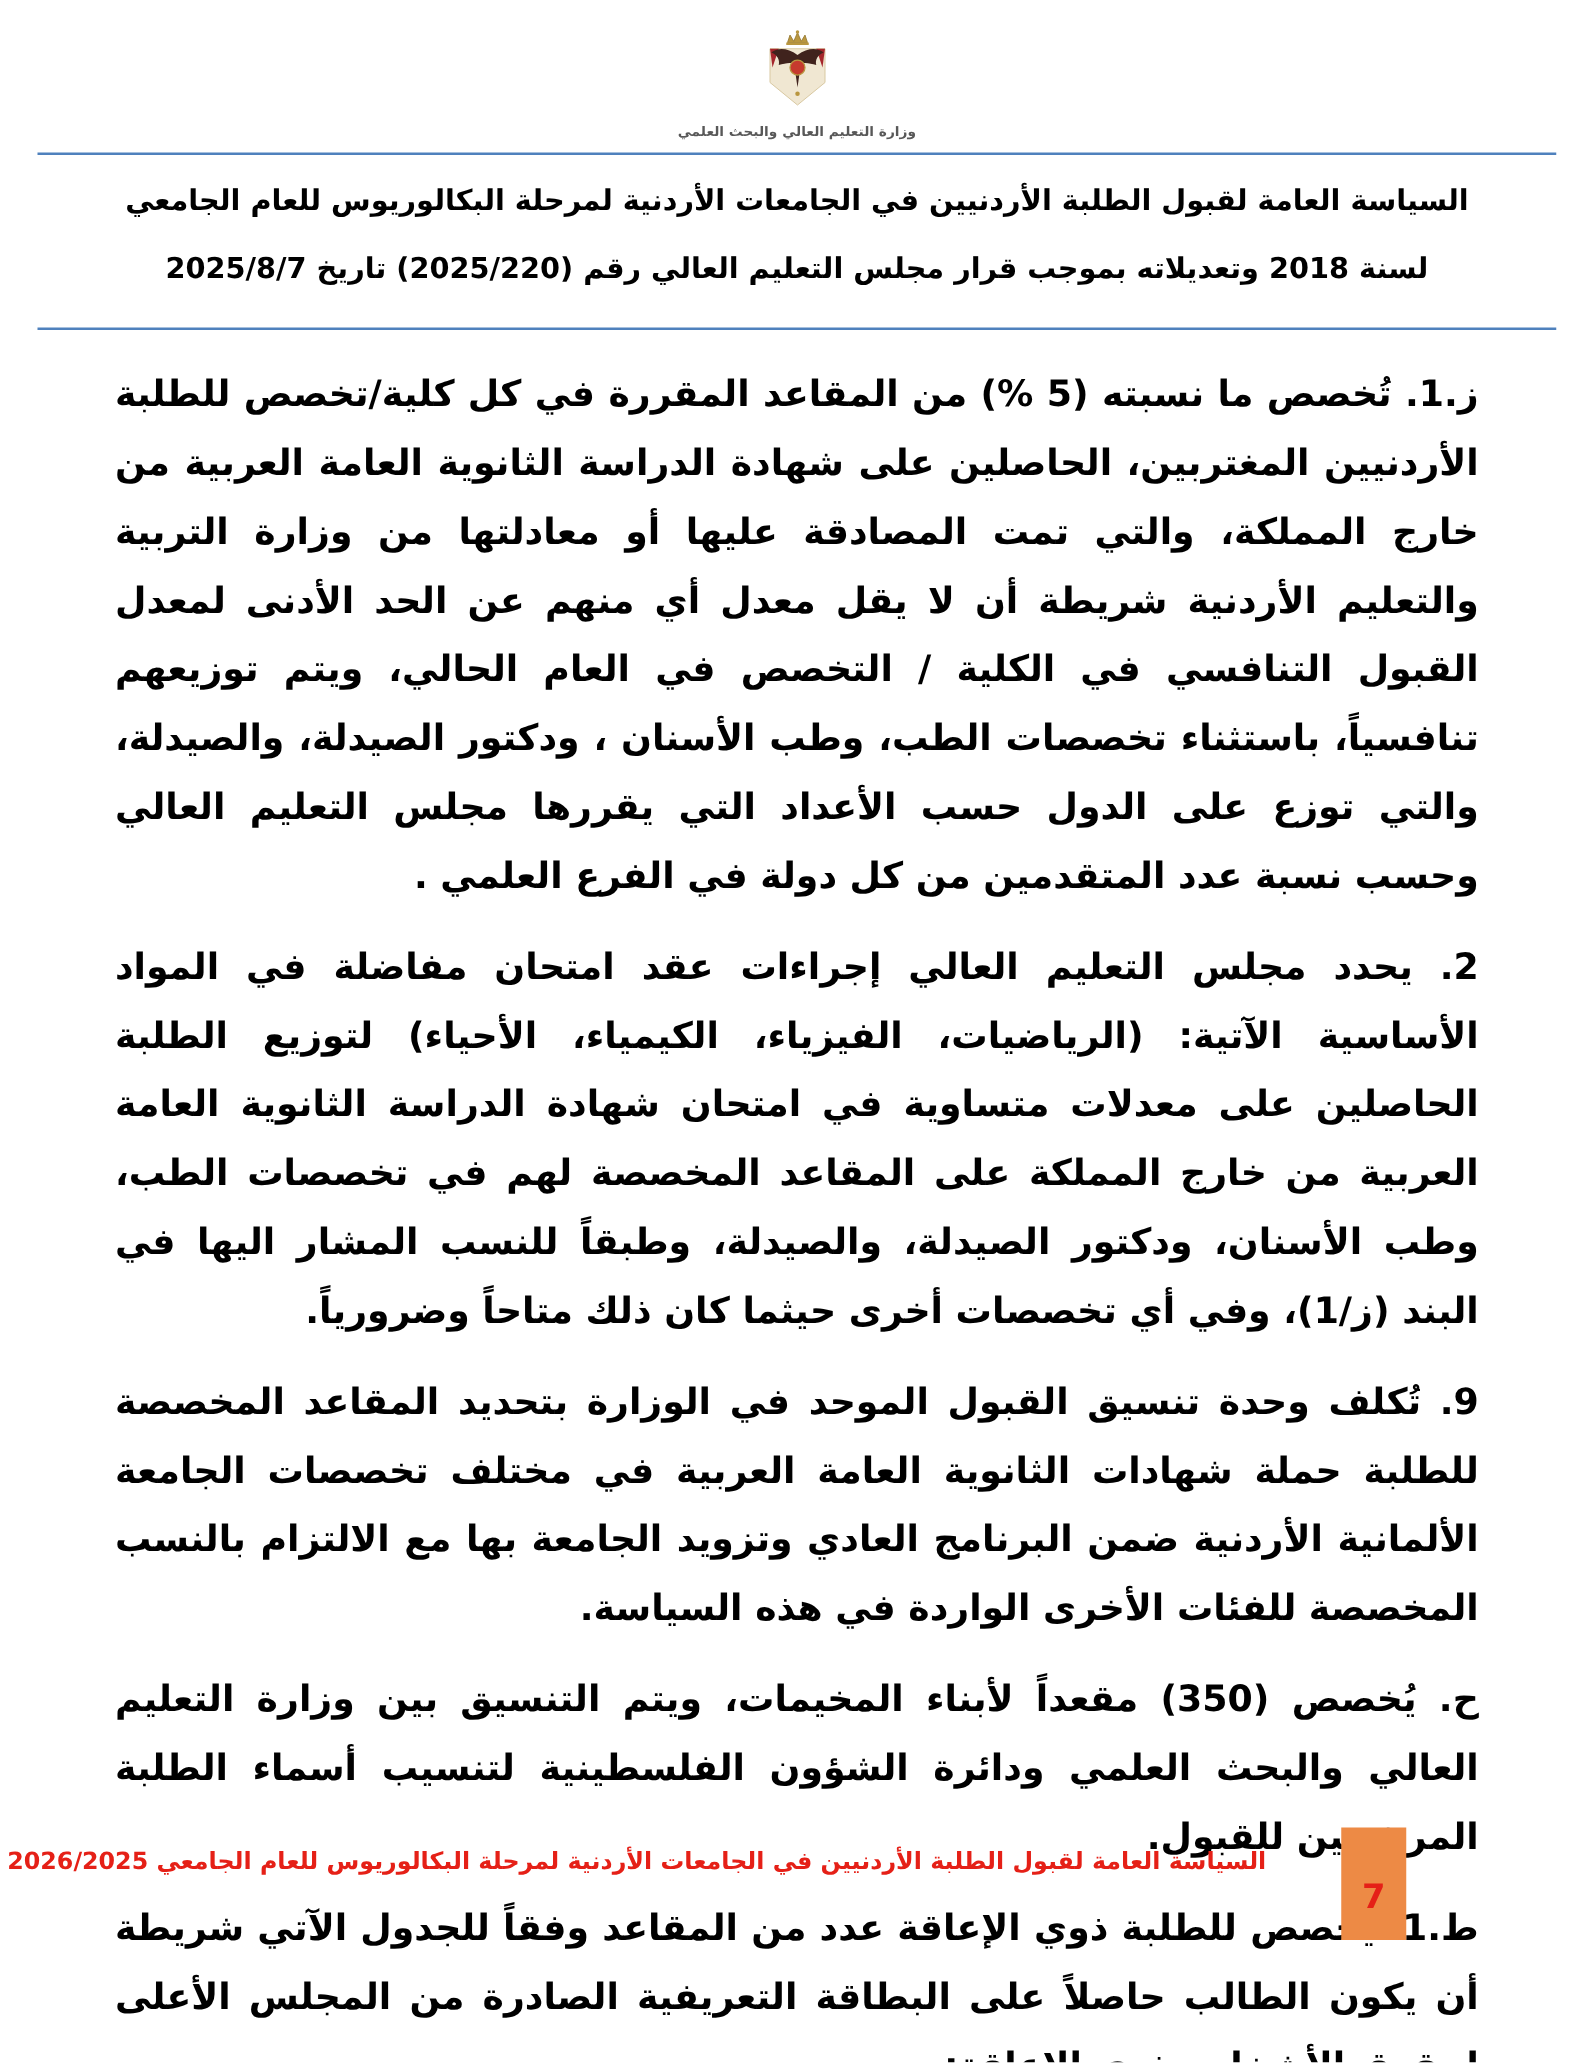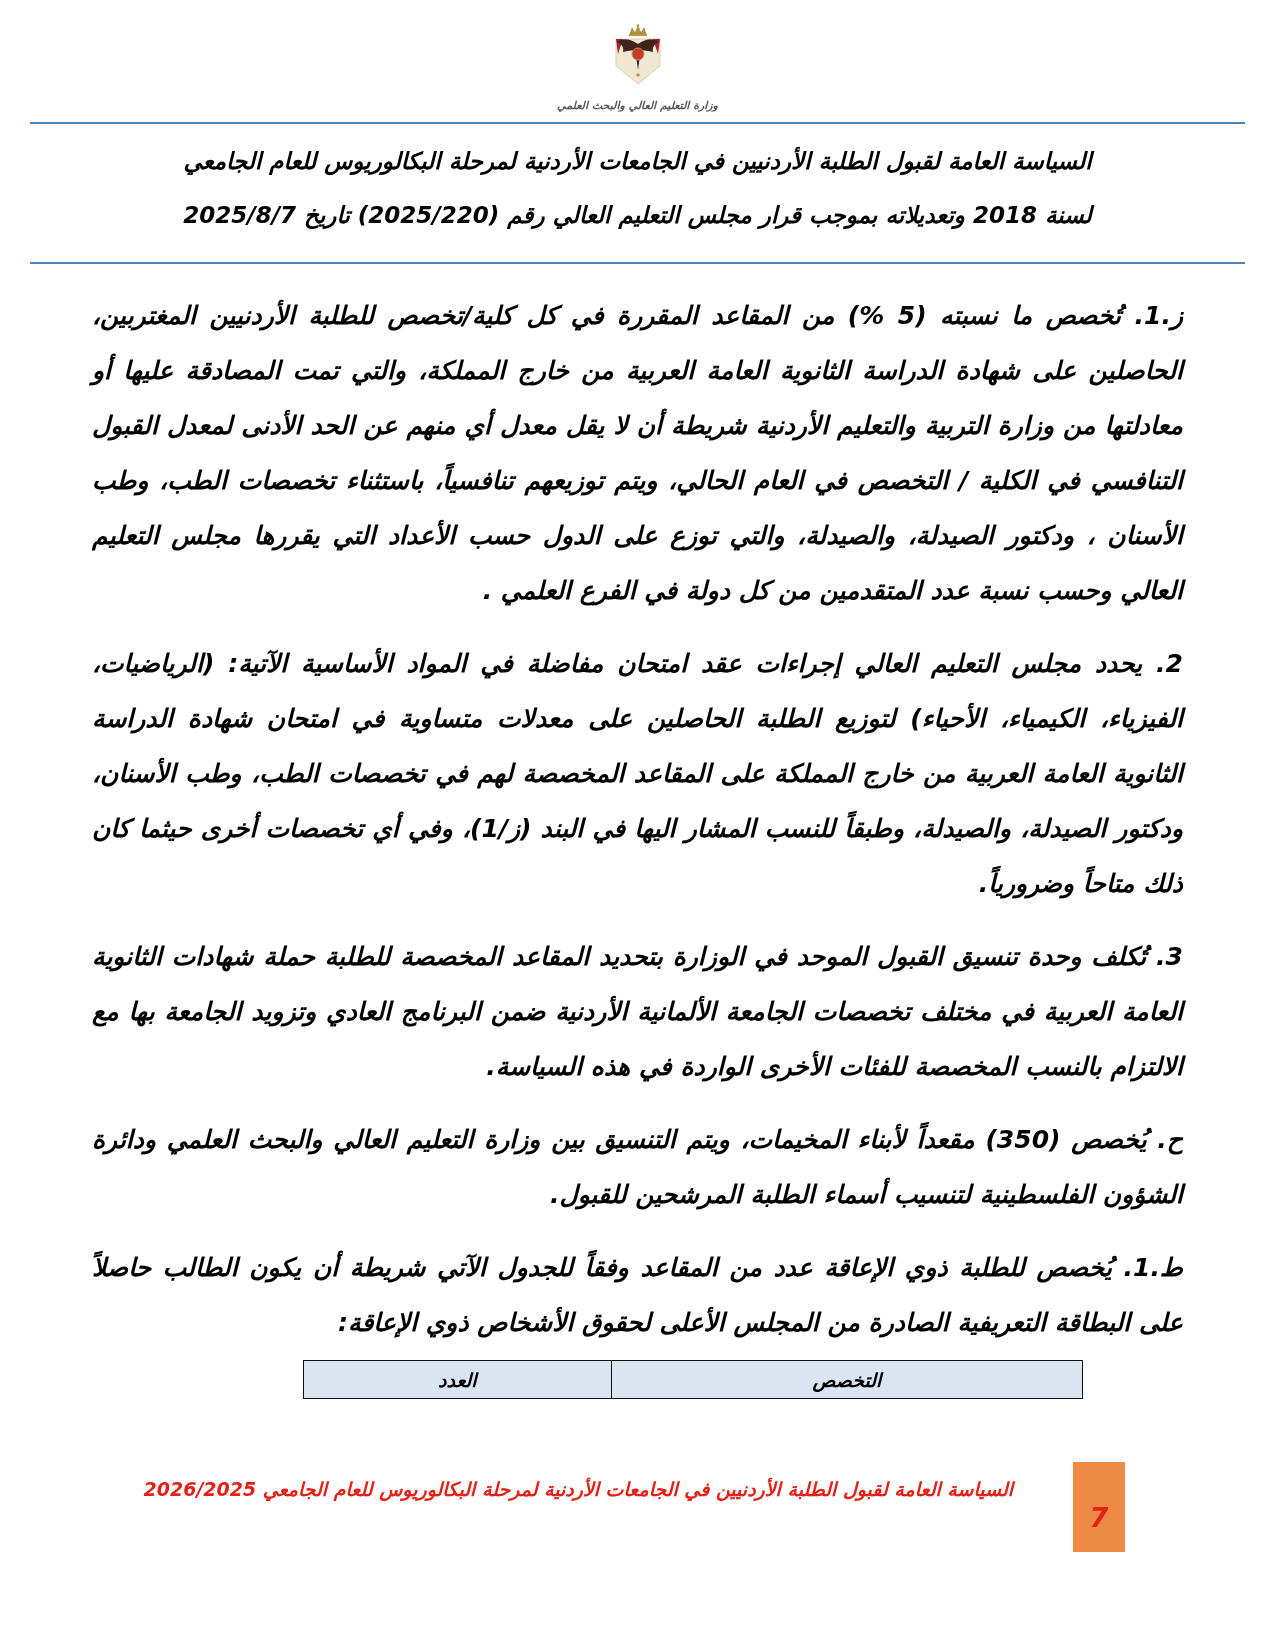--- a/index.html
+++ b/index.html
@@ -13,21 +13,20 @@
   html,body{background:#ffffff;}
   body{font-family:"DejaVu Sans","Liberation Sans",sans-serif;}
   .page{
     position:relative;
     width:1275px;height:1650px;
     margin:0 auto;
     background:#ffffff;
     direction:rtl;
     color:var(--ink);
     overflow:hidden;
-    font-style:italic;
   }
   
   .hdr{padding-top:24px;text-align:center;}
   .logo-wrap{display:inline-block;line-height:0;}
   .logo-caption{
     margin-top:3px;
     font-size:11px;font-weight:bold;color:#3c3c3c;
     letter-spacing:-0.3px;opacity:.85;
     transform:scaleY(.95);
   }
@@ -44,21 +43,21 @@
     font-weight:bold;
     font-size:23px;
     line-height:54px;
     color:#000;
   }
   
   .body-text{
     padding:24px 92px 0 92px;
   }
   .body-text p{
-    font-size:25px;
+    font-size:29px;
     font-weight:bold;
     line-height:55px;
     text-align:justify;
     text-align-last:right;
     color:#000;
     margin-bottom:18px;
   }
   .body-text p.tight{margin-bottom:6px;}
   
   .seats-table{
@@ -142,21 +141,21 @@
   <div class="doc-title">
     <div>السياسة العامة لقبول الطلبة الأردنيين في الجامعات الأردنية لمرحلة البكالوريوس للعام الجامعي</div>
     <div>لسنة 2018 وتعديلاته بموجب قرار مجلس التعليم العالي رقم (2025/220) تاريخ 2025/8/7</div>
   </div>
 
   <hr class="rule bottom">
 
   <div class="body-text">
     <p>ز.1. تُخصص ما نسبته (5 %) من المقاعد المقررة في كل كلية/تخصص للطلبة الأردنيين المغتربين، الحاصلين على شهادة الدراسة الثانوية العامة العربية من خارج المملكة، والتي تمت المصادقة عليها أو معادلتها من وزارة التربية والتعليم الأردنية شريطة أن لا يقل معدل أي منهم عن الحد الأدنى لمعدل القبول التنافسي في الكلية / التخصص في العام الحالي، ويتم توزيعهم تنافسياً، باستثناء تخصصات الطب، وطب الأسنان ، ودكتور الصيدلة، والصيدلة، والتي توزع على الدول حسب الأعداد التي يقررها مجلس التعليم العالي وحسب نسبة عدد المتقدمين من كل دولة في الفرع العلمي .</p>
     <p>2. يحدد مجلس التعليم العالي إجراءات عقد امتحان مفاضلة في المواد الأساسية الآتية: (الرياضيات، الفيزياء، الكيمياء، الأحياء) لتوزيع الطلبة الحاصلين على معدلات متساوية في امتحان شهادة الدراسة الثانوية العامة العربية من خارج المملكة على المقاعد المخصصة لهم في تخصصات الطب، وطب الأسنان، ودكتور الصيدلة، والصيدلة، وطبقاً للنسب المشار اليها في البند (ز/1)، وفي أي تخصصات أخرى حيثما كان ذلك متاحاً وضرورياً.</p>
-    <p>3. تُكلف وحدة تنسيق القبول الموحد في الوزارة بتحديد المقاعد المخصصة للطلبة حملة شهادات الثانوية العامة العربية في مختلف تخصصات الجامعة الألمانية الأردنية ضمن البرنامج العادي وتزويد الجامعة بها مع الالتزام بالنسب المخصصة للفئات الأخرى الواردة في هذه السياسة.</p>
+    <p>9. تُكلف وحدة تنسيق القبول الموحد في الوزارة بتحديد المقاعد المخصصة للطلبة حملة شهادات الثانوية العامة العربية في مختلف تخصصات الجامعة الألمانية الأردنية ضمن البرنامج العادي وتزويد الجامعة بها مع الالتزام بالنسب المخصصة للفئات الأخرى الواردة في هذه السياسة.</p>
     <p>ح. يُخصص (350) مقعداً لأبناء المخيمات، ويتم التنسيق بين وزارة التعليم العالي والبحث العلمي ودائرة الشؤون الفلسطينية لتنسيب أسماء الطلبة المرشحين للقبول.</p>
     <p class="tight">ط.1. يُخصص للطلبة ذوي الإعاقة عدد من المقاعد وفقاً للجدول الآتي شريطة أن يكون الطالب حاصلاً على البطاقة التعريفية الصادرة من المجلس الأعلى لحقوق الأشخاص ذوي الإعاقة:</p>
 
     <table class="seats-table">
       <thead>
         <tr>
           <th class="col-spec">التخصص</th>
           <th class="col-count">العدد</th>
         </tr>
       </thead>

